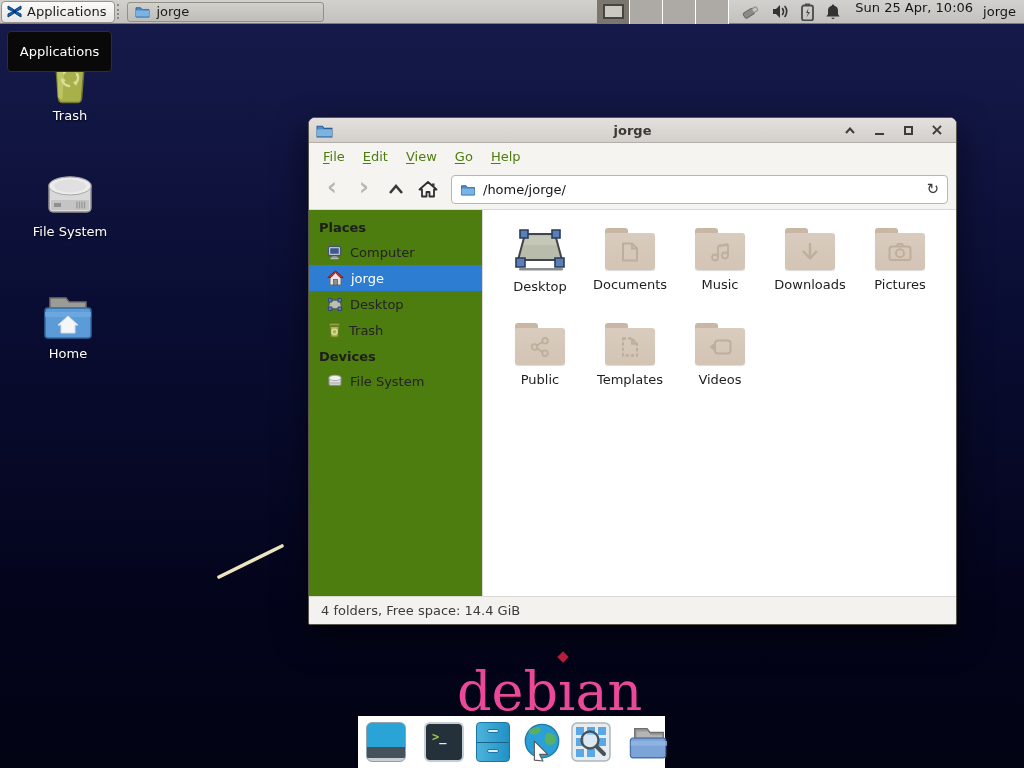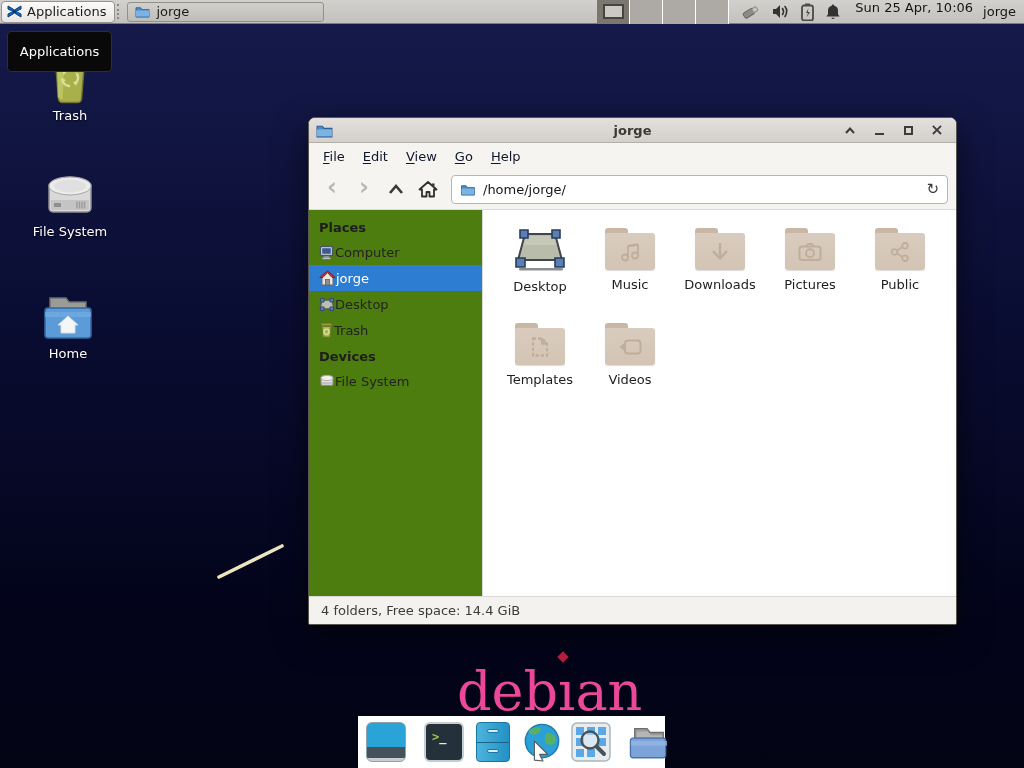--- a/index.html
+++ b/index.html
@@ -64,40 +64,40 @@
     font-weight:bold; color:#3a3734; pointer-events:none; }
   .tb-btns { margin-left:auto; display:flex; align-items:center; gap:15px; padding-right:12px; }
   .tb-btn { width:14px; height:14px; display:flex; align-items:center; justify-content:center;
     color:#3c3c3c; }
   .btn-min-bar { width:9px; height:2px; background:#3c3c3c; margin-top:8px; }
   .btn-max-box { width:9px; height:9px; border:2px solid #3c3c3c; }
   .btn-close-x { font-size:16px; font-weight:bold; line-height:14px; }
 
   .menubar { height:26px; background:#f5f4f1; display:flex; align-items:center;
     padding-left:6px; gap:2px; }
-  .menu-item { font-size:13px; color:#0f172a; padding:3px 8px; }
+  .menu-item { font-size:13px; color:#4d7c0f; padding:3px 8px; }
   .menu-item u { text-decoration-thickness:1px; text-underline-offset:2px; }
 
   .toolbar { height:41px; background:#f5f4f1; border-bottom:1px solid #dbd9d5;
     display:flex; align-items:center; padding:0 8px; gap:2px; }
   .nav-btn { width:30px; height:30px; display:flex; align-items:center; justify-content:center; }
   .chev { font-size:24px; line-height:24px; color:#b9b7b2; font-weight:bold; margin-top:-4px; }
   .pathbar { flex:1; height:29px; margin-left:6px; background:#fff;
     border:1px solid #b8b6b1; border-radius:4px; display:flex; align-items:center;
     padding:0 8px; gap:7px; }
   .pathbar input { flex:1; border:none; outline:none; font-size:13px; color:#141414;
     font-family:inherit; background:transparent; }
   .reload-ic { font-size:15px; color:#3a3a3a; }
 
   .win-body { flex:1; display:flex; min-height:0; }
   .sidebar { width:174px; background:#4d7c0f; border-right:1px solid #dbd9d5;
     padding-top:4px; overflow:hidden; }
   .side-header { font-size:13px; font-weight:bold; color:#1d1d1d; padding:6px 0 4px 10px; }
-  .side-item { display:flex; align-items:center; height:26px;
-    padding-left:10px; font-size:13px; color:#232323; }
+  .side-item { display:flex; align-items:center; gap:7px; height:26px;
+    padding-left:18px; font-size:13px; color:#232323; }
   .side-item.selected { background:#2d7dd2; color:#fff; }
   .side-item svg { flex:0 0 auto; }
 
   .main-area { flex:1; background:#fff; position:relative;
     padding:14px 0 0 12px; }
   .folder-grid { display:grid; grid-template-columns:repeat(5,90px); }
   .fcell { width:90px; height:95px; display:flex; flex-direction:column; align-items:center; }
   .fcell .flabel { margin-top:7px; font-size:13px; color:#1e1e1e; }
   .folder-ic { position:relative; width:50px; height:42px; margin-top:4px; }
   .folder-ic .tab { position:absolute; left:0; top:0; width:45%; height:9px;
@@ -362,20 +362,31 @@
             <path d="M13 10 h28 l2.5 9 H10.5 Z" fill="#c8cbb9" opacity=".8"></path>
             <path d="M7 4 h8 v8 h-8 Z" fill="#5b7fb4" stroke="#273d5e" stroke-width="1.6"></path>
             <path d="M39 4 h8 v8 h-8 Z" fill="#5b7fb4" stroke="#273d5e" stroke-width="1.6"></path>
             <path d="M3 32 h9 v9 H3 Z" fill="#5b7fb4" stroke="#273d5e" stroke-width="1.6"></path>
             <path d="M42 32 h9 v9 h-9 Z" fill="#5b7fb4" stroke="#273d5e" stroke-width="1.6"></path>
             <rect x="6" y="42" width="44" height="2.6" rx="1.3" fill="#2e3138" opacity=".55"></rect>
           </svg>
           <div class="flabel">Desktop</div>
         </div>
 
+        <div class="fcell">
+          <div class="folder-ic">
+            <div class="tab"></div>
+              <div class="bodyp"></div>
+            <svg class="glyph" width="18" height="20" viewBox="0 0 18 20">
+              <path d="M2 1.5 h9 l5 5 v12 H2 Z" fill="none" stroke="#bfae9b" stroke-width="2"></path>
+              <path d="M11 1.5 v5 h5" fill="none" stroke="#bfae9b" stroke-width="2"></path>
+            </svg>
+          </div>
+          <div class="flabel">Documents</div>
+        </div>
 
         <div class="fcell">
           <div class="folder-ic">
             <div class="tab"></div>
               <div class="bodyp"></div>
             <svg class="glyph" width="20" height="20" viewBox="0 0 20 20">
               <circle cx="5" cy="15.5" r="3" fill="none" stroke="#bfae9b" stroke-width="1.8"></circle>
               <circle cx="15" cy="13.5" r="3" fill="none" stroke="#bfae9b" stroke-width="1.8"></circle>
               <line x1="8" y1="15" x2="8" y2="4" stroke="#bfae9b" stroke-width="1.8"></line>
               <line x1="18" y1="13" x2="18" y2="2.5" stroke="#bfae9b" stroke-width="1.8"></line>

